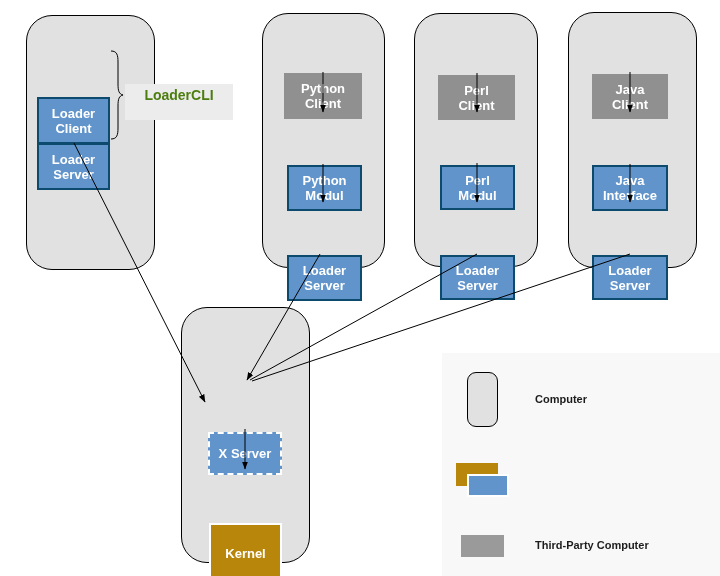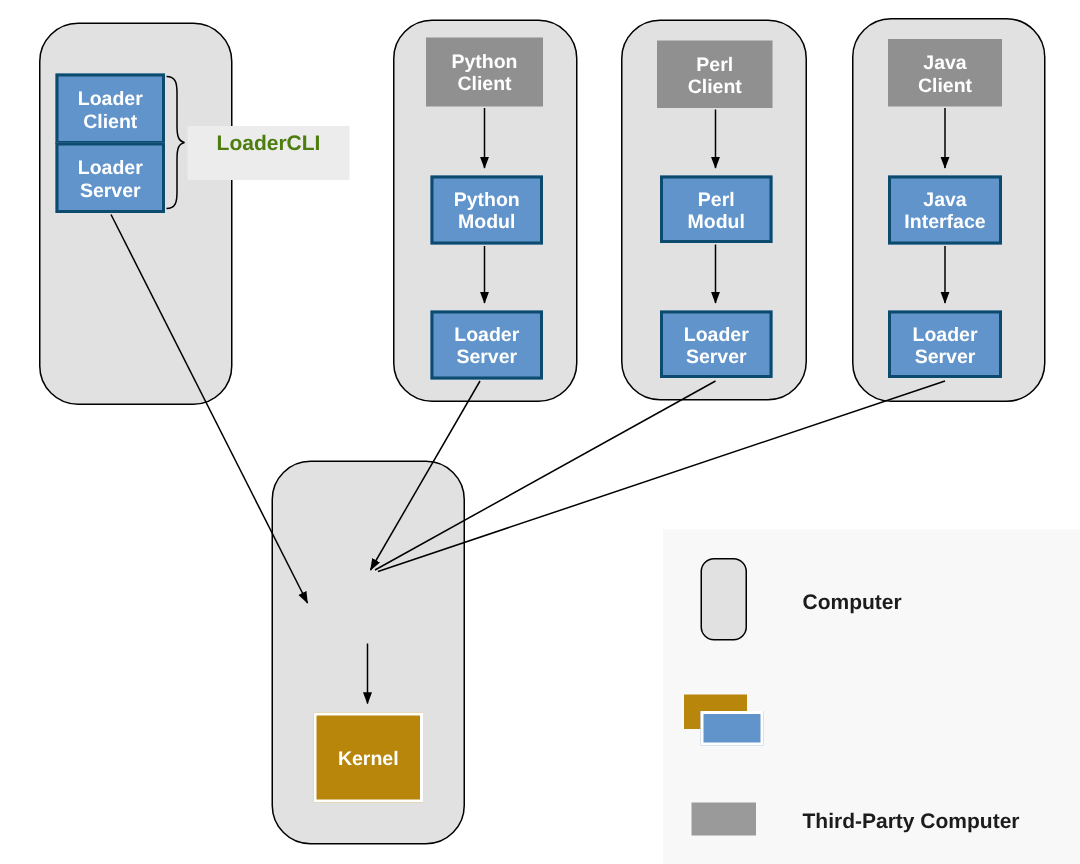--- a/index.html
+++ b/index.html
@@ -7,21 +7,21 @@
     --computer-fill:#e1e1e1; --computer-border:#000000; --legend-gray:#9a9a9a;
     --legend-panel-bg:#f8f8f8; --label-bg:#ececec; --line-color:#000000; --box-text:#ffffff;
   }
   html,body{margin:0;padding:0;background:#fff;}
   .canvas{position:relative;width:720px;height:576px;background:#fff;overflow:hidden;
           font-family:"Liberation Sans",sans-serif;}
   .computer{position:absolute;background:var(--computer-fill);
             border:1px solid var(--computer-border);border-radius:26px;box-sizing:border-box;}
   .box{position:absolute;display:flex;align-items:center;justify-content:center;
        text-align:center;white-space:pre-line;font-weight:bold;font-size:13px;line-height:15px;
-       color:var(--box-text);box-sizing:border-box;z-index:3;}
+       color:var(--box-text);box-sizing:border-box;z-index:3;margin-top:48px;}
   .blue{background:var(--sap-blue);border:2px solid #0c4a6e;}
   .gray{background:var(--client-gray);border:none;}
   .gold{background:var(--kernel-gold);border:2px solid #fff;}
   .dashed{background:var(--sap-blue);border:2px dashed #fff;}
   .overlay{position:absolute;left:0;top:0;width:720px;height:576px;z-index:5;pointer-events:none;}
   .overlay line,.overlay path.brace{stroke:var(--line-color);stroke-width:1;fill:none;}
   .ah{fill:var(--line-color);}
   .cli-label{position:absolute;left:125px;top:84px;width:108px;height:36px;z-index:6;
              background:var(--label-bg);color:#4d7c0f;font-weight:bold;font-size:14px;
              line-height:23px;text-align:center;}
@@ -41,21 +41,21 @@
   #b-plmodul{left:440px;top:117px;width:75px;height:45px;}
   #b-plls{left:440px;top:207px;width:75px;height:45px;}
   #b-jclient{left:592px;top:26px;width:76px;height:45px;}
   #b-jif{left:592px;top:117px;width:76px;height:46px;}
   #b-jls{left:592px;top:207px;width:76px;height:45px;}
   #b-xserver{left:208px;top:384px;width:74px;height:43px;}
   #b-kernel{left:209px;top:475px;width:73px;height:60px;}
   
   .legend{position:absolute;left:442px;top:353px;width:278px;height:223px;
           background:var(--legend-panel-bg);z-index:2;}
-  .legend-label{position:absolute;left:93px;font-weight:bold;font-size:14px;color:#1c1c1c;}
+  .legend-label{position:absolute;left:93px;font-weight:bold;font-size:11px;color:#1c1c1c;}
   #lg-computer-icon{position:absolute;left:25px;top:19px;width:31px;height:55px;
           background:var(--computer-fill);border:1px solid #000;border-radius:9px;box-sizing:border-box;}
   #lg-label-1{top:40px;}
   #lg-gold{position:absolute;left:14px;top:110px;width:42px;height:23px;background:var(--kernel-gold);}
   #lg-blue{position:absolute;left:25px;top:121px;width:42px;height:23px;background:var(--sap-blue);
            border:2px solid #fff;box-sizing:border-box;}
   #lg-label-2{top:120px;}
   #lg-gray{position:absolute;left:19px;top:182px;width:43px;height:22px;background:var(--legend-gray);}
   #lg-label-3{top:186px;}
 </style>
@@ -110,20 +110,21 @@
   <div class="box blue" id="b-plls">Loader
 Server</div>
 
   <div class="box gray" id="b-jclient">Java
 Client</div>
   <div class="box blue" id="b-jif">Java
 Interface</div>
   <div class="box blue" id="b-jls">Loader
 Server</div>
 
+  <div class="box dashed" id="b-xserver">X Server</div>
   <div class="box gold" id="b-kernel">Kernel</div>
 
   <div class="legend">
     <div id="lg-computer-icon"></div>
     <div class="legend-label" id="lg-label-1">Computer</div>
     <div id="lg-gold"></div>
     <div id="lg-blue"></div>
     <div id="lg-gray"></div>
     <div class="legend-label" id="lg-label-3">Third-Party Computer</div>
   </div>

